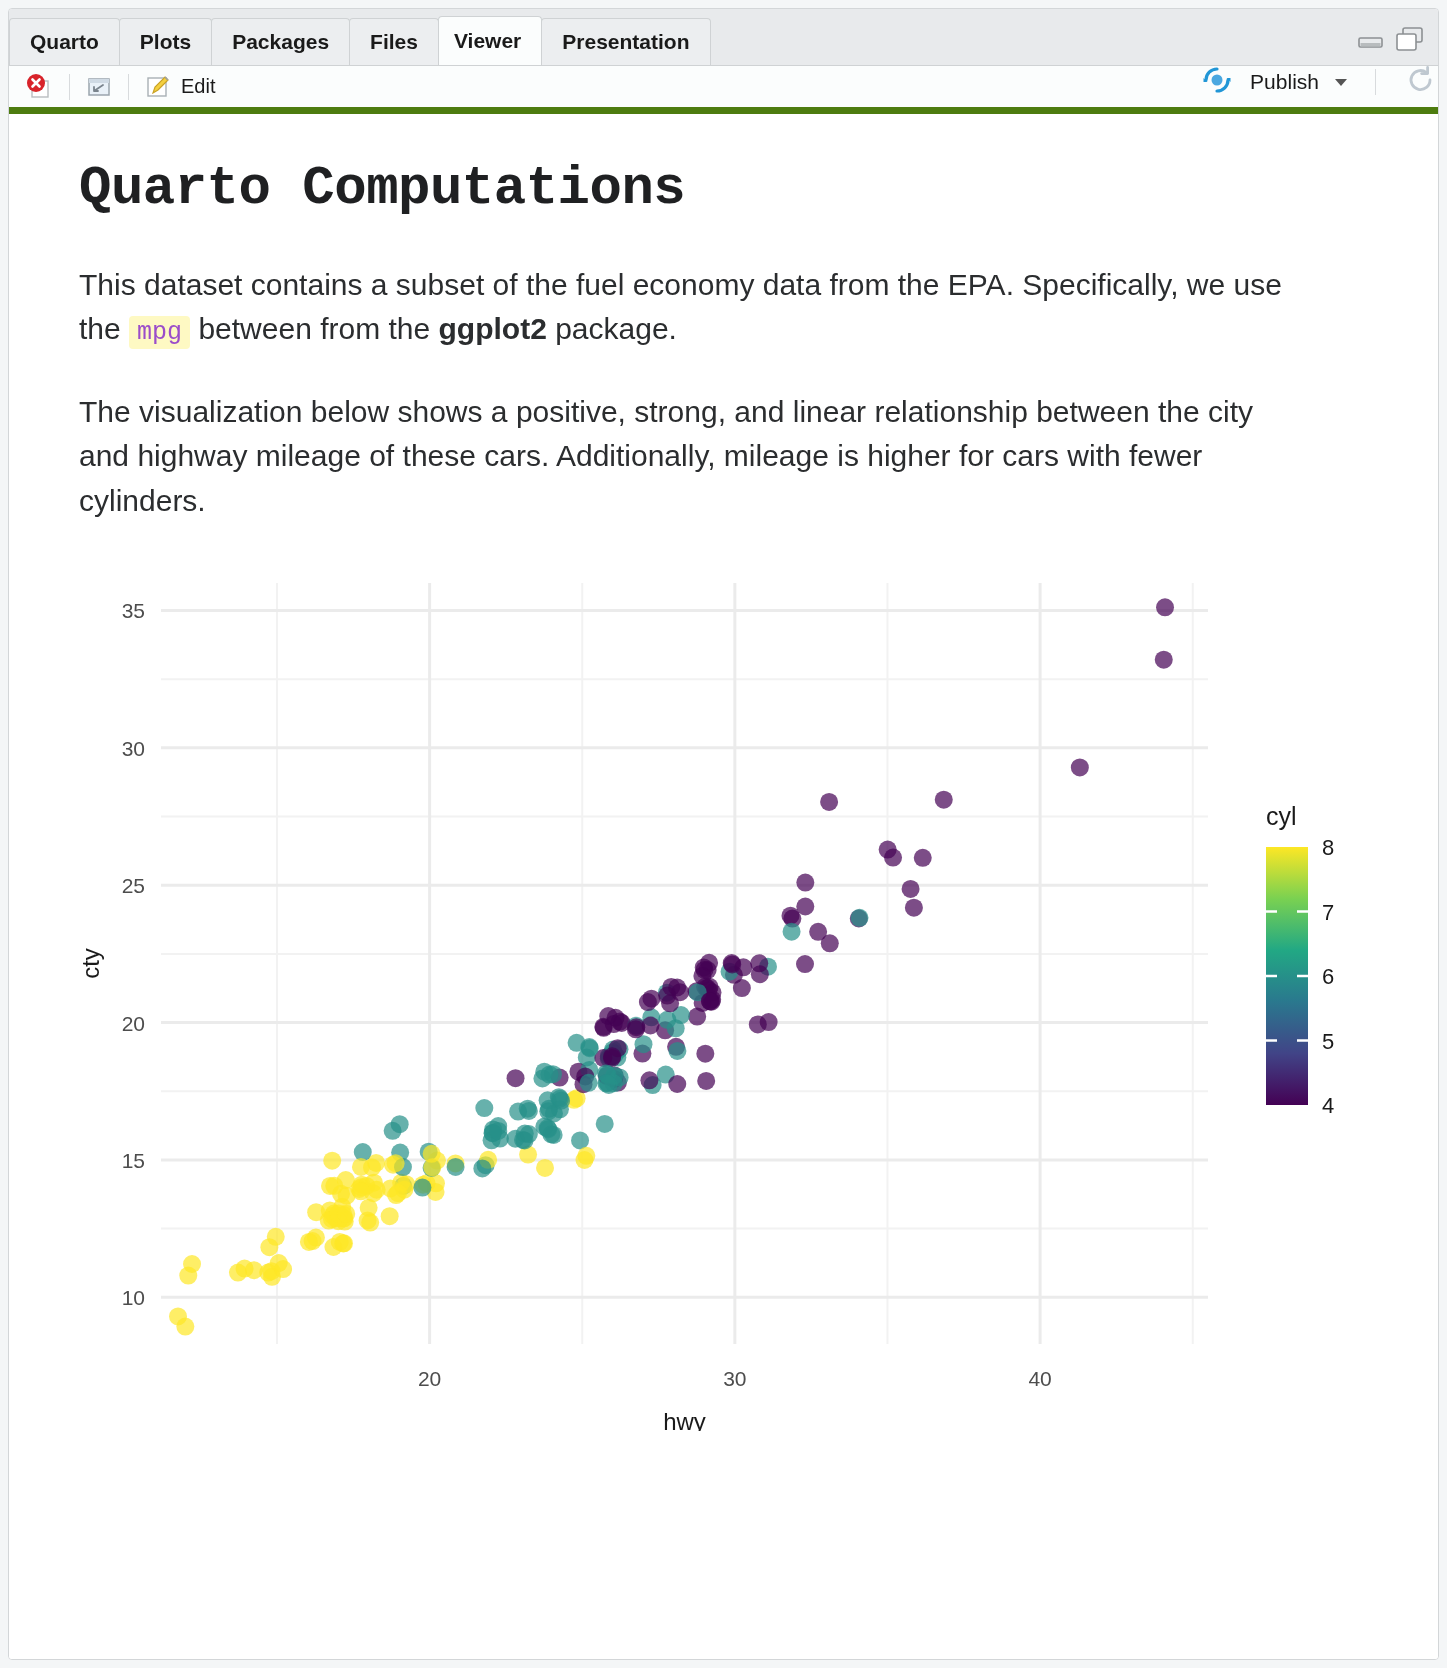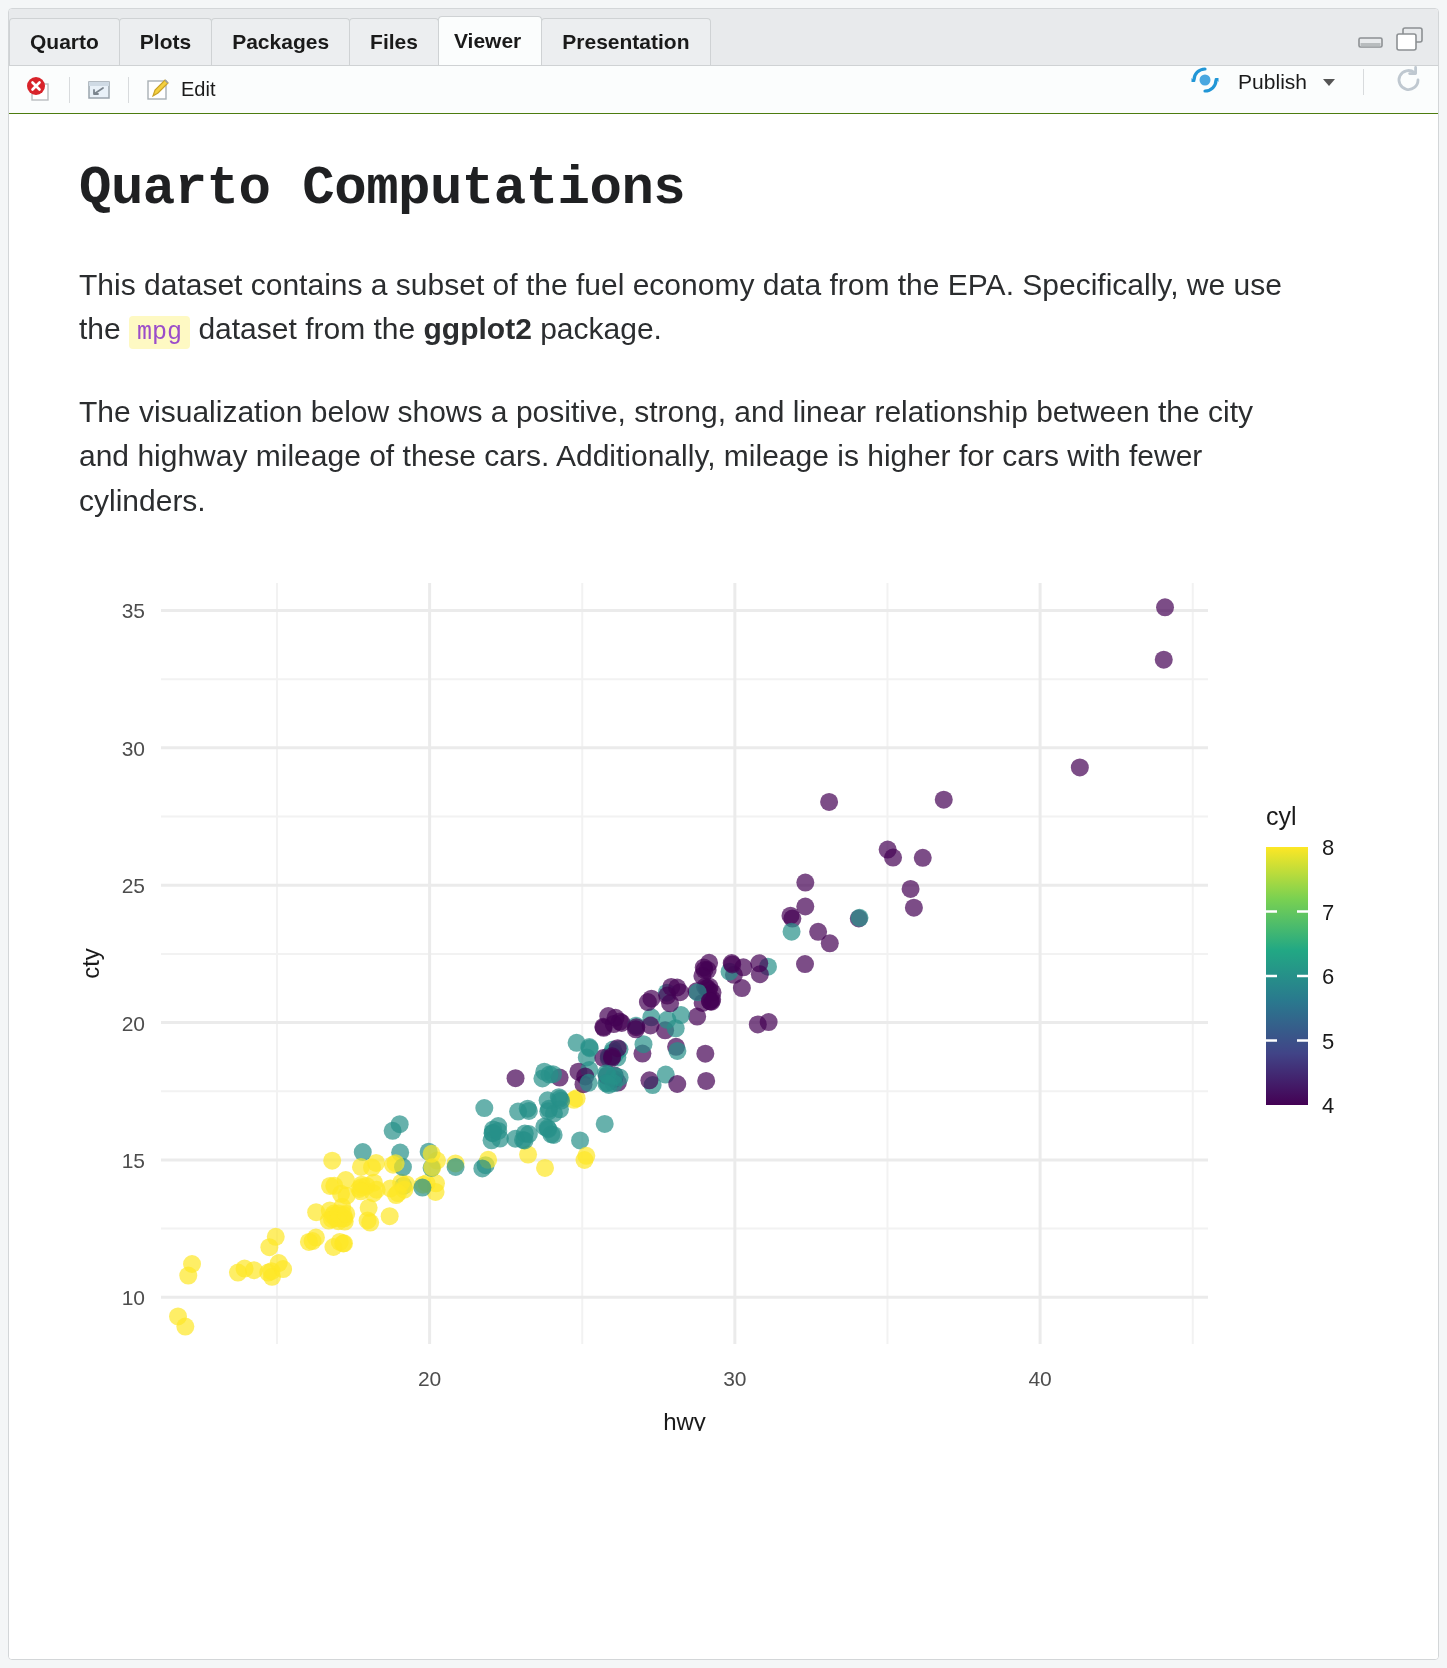--- a/index.html
+++ b/index.html
@@ -24,25 +24,25 @@
     font-size:21px;font-weight:bold;color:#1a1a1a;
     background:#eceef0;border:1px solid #cfd2d4;border-bottom:none;
     border-top-left-radius:4px;border-top-right-radius:4px;
     margin-right:-1px;cursor:default;white-space:nowrap;
   }
   .tab.active{background:#fbfdfd;height:48px;line-height:48px;margin-top:8px;padding-left:15px;}
   .winbtns{position:absolute;right:14px;top:18px;display:flex;gap:12px;align-items:center;}
   
   .toolbar{
     position:relative;height:48px;background:#fbfdfd;
-    border-bottom:1px solid #4d7c0f;display:flex;align-items:center;
+    border-bottom:7px solid #4d7c0f;display:flex;align-items:center;
     padding:0 14px;box-sizing:border-box;
   }
   .tb-left{display:flex;align-items:center;gap:0px;}
-  .tb-right{position:absolute;right:12px;top:0;height:32px;display:flex;align-items:center;gap:16px;}
+  .tb-right{position:absolute;right:0;top:0;height:32px;display:flex;align-items:center;gap:16px;}
   .sep{width:1px;height:26px;background:#d8dbdd;margin:0 12px;}
   .iconbtn{display:flex;align-items:center;justify-content:center;
            width:34px;height:30px;cursor:pointer;}
   .edit-lbl{font-size:20px;color:#1a1a1a;margin-left:6px;cursor:pointer;}
   .publish-lbl{font-size:21px;color:#1a1a1a;cursor:pointer;}
   .caret{width:0;height:0;border-left:6px solid transparent;border-right:6px solid transparent;
          border-top:7px solid #555;cursor:pointer;}
   
   .doc{position:absolute;left:0;top:105px;right:0;bottom:0;background:#fff;overflow:hidden;}
   .doc-inner{padding:44px 70px 0 70px;}
@@ -144,21 +144,21 @@
           <path d="M23.6 3.4 L23.6 9.6 L17.6 9.6" fill="none" stroke="#bfc8d0" stroke-width="2.8" stroke-linecap="round" stroke-linejoin="round"></path>
         </svg>
       </span>
     </div>
   </div>
 
   <div class="doc">
     <div class="doc-inner">
       <h1 class="title">Quarto Computations</h1>
 
-      <p class="para"><span>This dataset contains a subset of the fuel economy data from the EPA. Specifically, we use the </span><code class="inline">mpg</code><span> dataset from the </span><b class="strong">ggplot2</b><span> package.</span></p>
+      <p class="para"><span>This dataset contains a subset of the fuel economy data from the EPA. Specifically, we use the </span><code class="inline">mpg</code><span> between from the </span><b class="strong">ggplot2</b><span> package.</span></p>
 
       <p class="para">The visualization below shows a positive, strong, and linear relationship between the city and highway mileage of these cars. Additionally, mileage is higher for cars with fewer cylinders.</p>
 
       <div class="plotwrap">
         <svg class="plot" id="plotsvg" width="1290" height="870" viewBox="0 0 1290 870">
             <rect x="88" y="22" width="1047" height="761" fill="#ffffff"></rect>
             <line x1="203.99416909620993" x2="203.99416909620993" y1="22" y2="783" stroke="#f2f2f2" stroke-width="2"></line>
             <line x1="509.24198250728864" x2="509.24198250728864" y1="22" y2="783" stroke="#f2f2f2" stroke-width="2"></line>
             <line x1="814.4897959183675" x2="814.4897959183675" y1="22" y2="783" stroke="#f2f2f2" stroke-width="2"></line>
             <line x1="1119.737609329446" x2="1119.737609329446" y1="22" y2="783" stroke="#f2f2f2" stroke-width="2"></line>

